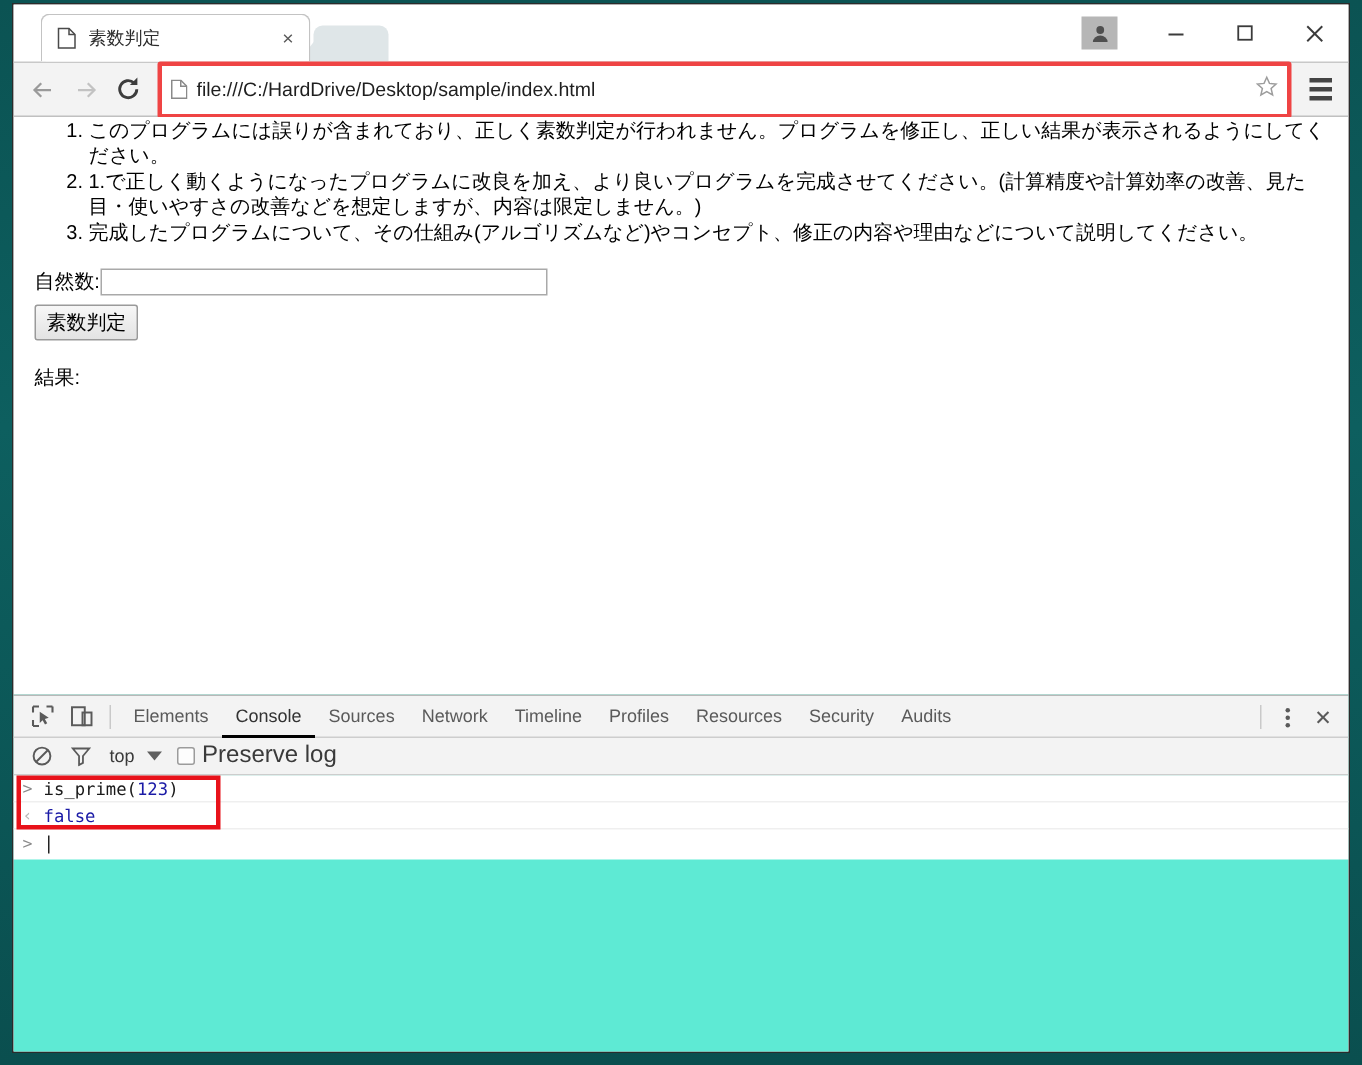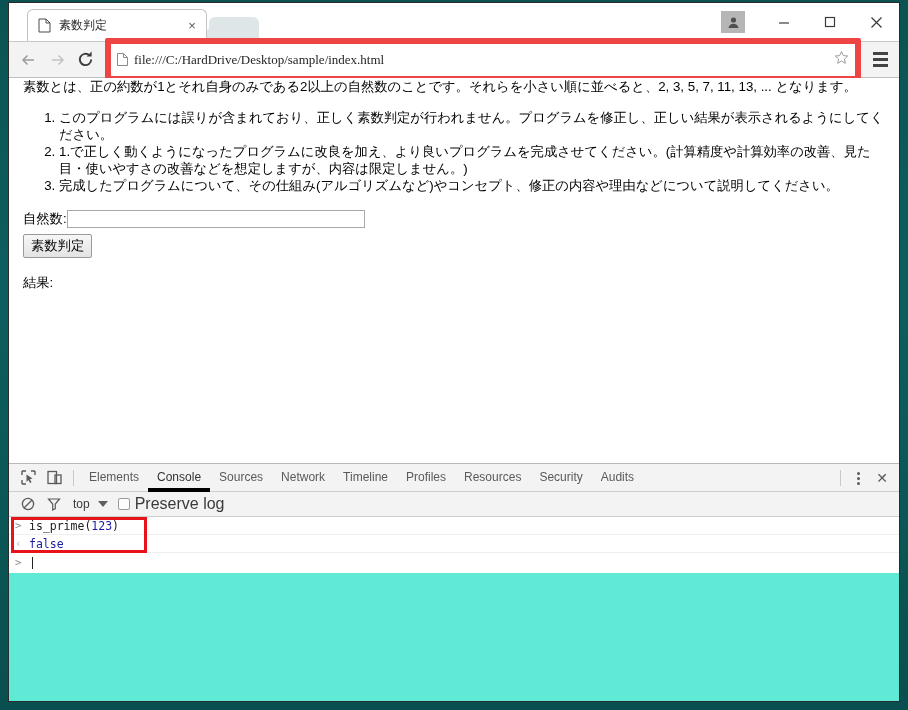--- a/index.html
+++ b/index.html
@@ -110,27 +110,26 @@
     display: flex;
     align-items: center;
     justify-content: center;
     flex: 0 0 auto;
   }
   .omnibox {
     flex: 1 1 auto;
     height: 24px;
     margin: 0 6px;
     background: #ffffff;
-    border: 6px solid #ef4444;
+    border: 3px solid #ef4444;
     border-radius: 2px;
     display: flex;
     align-items: center;
     padding: 16px 6px;
     box-sizing: border-box;
-    font-family: Liberation Serif, serif;
   }
   .omni-icon { flex: 0 0 auto; margin-right: 6px; display:flex; }
   .omni-url {
     flex: 1 1 auto;
     font-size: 13px;
     color: #1f1f1f;
     white-space: nowrap;
     overflow: hidden;
   }
   .omni-star { flex: 0 0 auto; }
@@ -273,21 +272,21 @@
     padding: 5px 9px 6px 9px;
     line-height: 16px;
     white-space: nowrap;
     flex: 0 0 auto;
     border-bottom: 2px solid transparent;
     box-sizing: border-box;
     height: 28px;
   }
   .dt-tab.active {
     color: #333;
-    border-bottom: 4px solid #000000;
+    border-bottom: 2px solid #000000;
   }
   .dt-tabbar-right {
     position: absolute;
     right: 4px; top: 0;
     height: 28px;
     display: flex;
     align-items: center;
   }
   .dt-kebab {
     width: 22px; height: 22px;
@@ -479,21 +478,20 @@
       </div>
 
       <div class="menu-btn">
         <i></i>
         <i></i>
         <i></i>
       </div>
     </div>
 
     <div class="page">
-      <p>素数とは、正の約数が1とそれ自身のみである2以上の自然数のことです。それらを小さい順に並べると、2, 3, 5, 7, 11, 13, ... となります。</p>
       <ol>
         <li>このプログラムには誤りが含まれており、正しく素数判定が行われません。プログラムを修正し、正しい結果が表示されるようにしてください。</li>
         <li>1.で正しく動くようになったプログラムに改良を加え、より良いプログラムを完成させてください。(計算精度や計算効率の改善、見た目・使いやすさの改善などを想定しますが、内容は限定しません。)</li>
         <li>完成したプログラムについて、その仕組み(アルゴリズムなど)やコンセプト、修正の内容や理由などについて説明してください。</li>
       </ol>
 
       <div class="form-row">
         <label>自然数:</label>
         <input class="num-input" type="text" value="" style="">
       </div>

